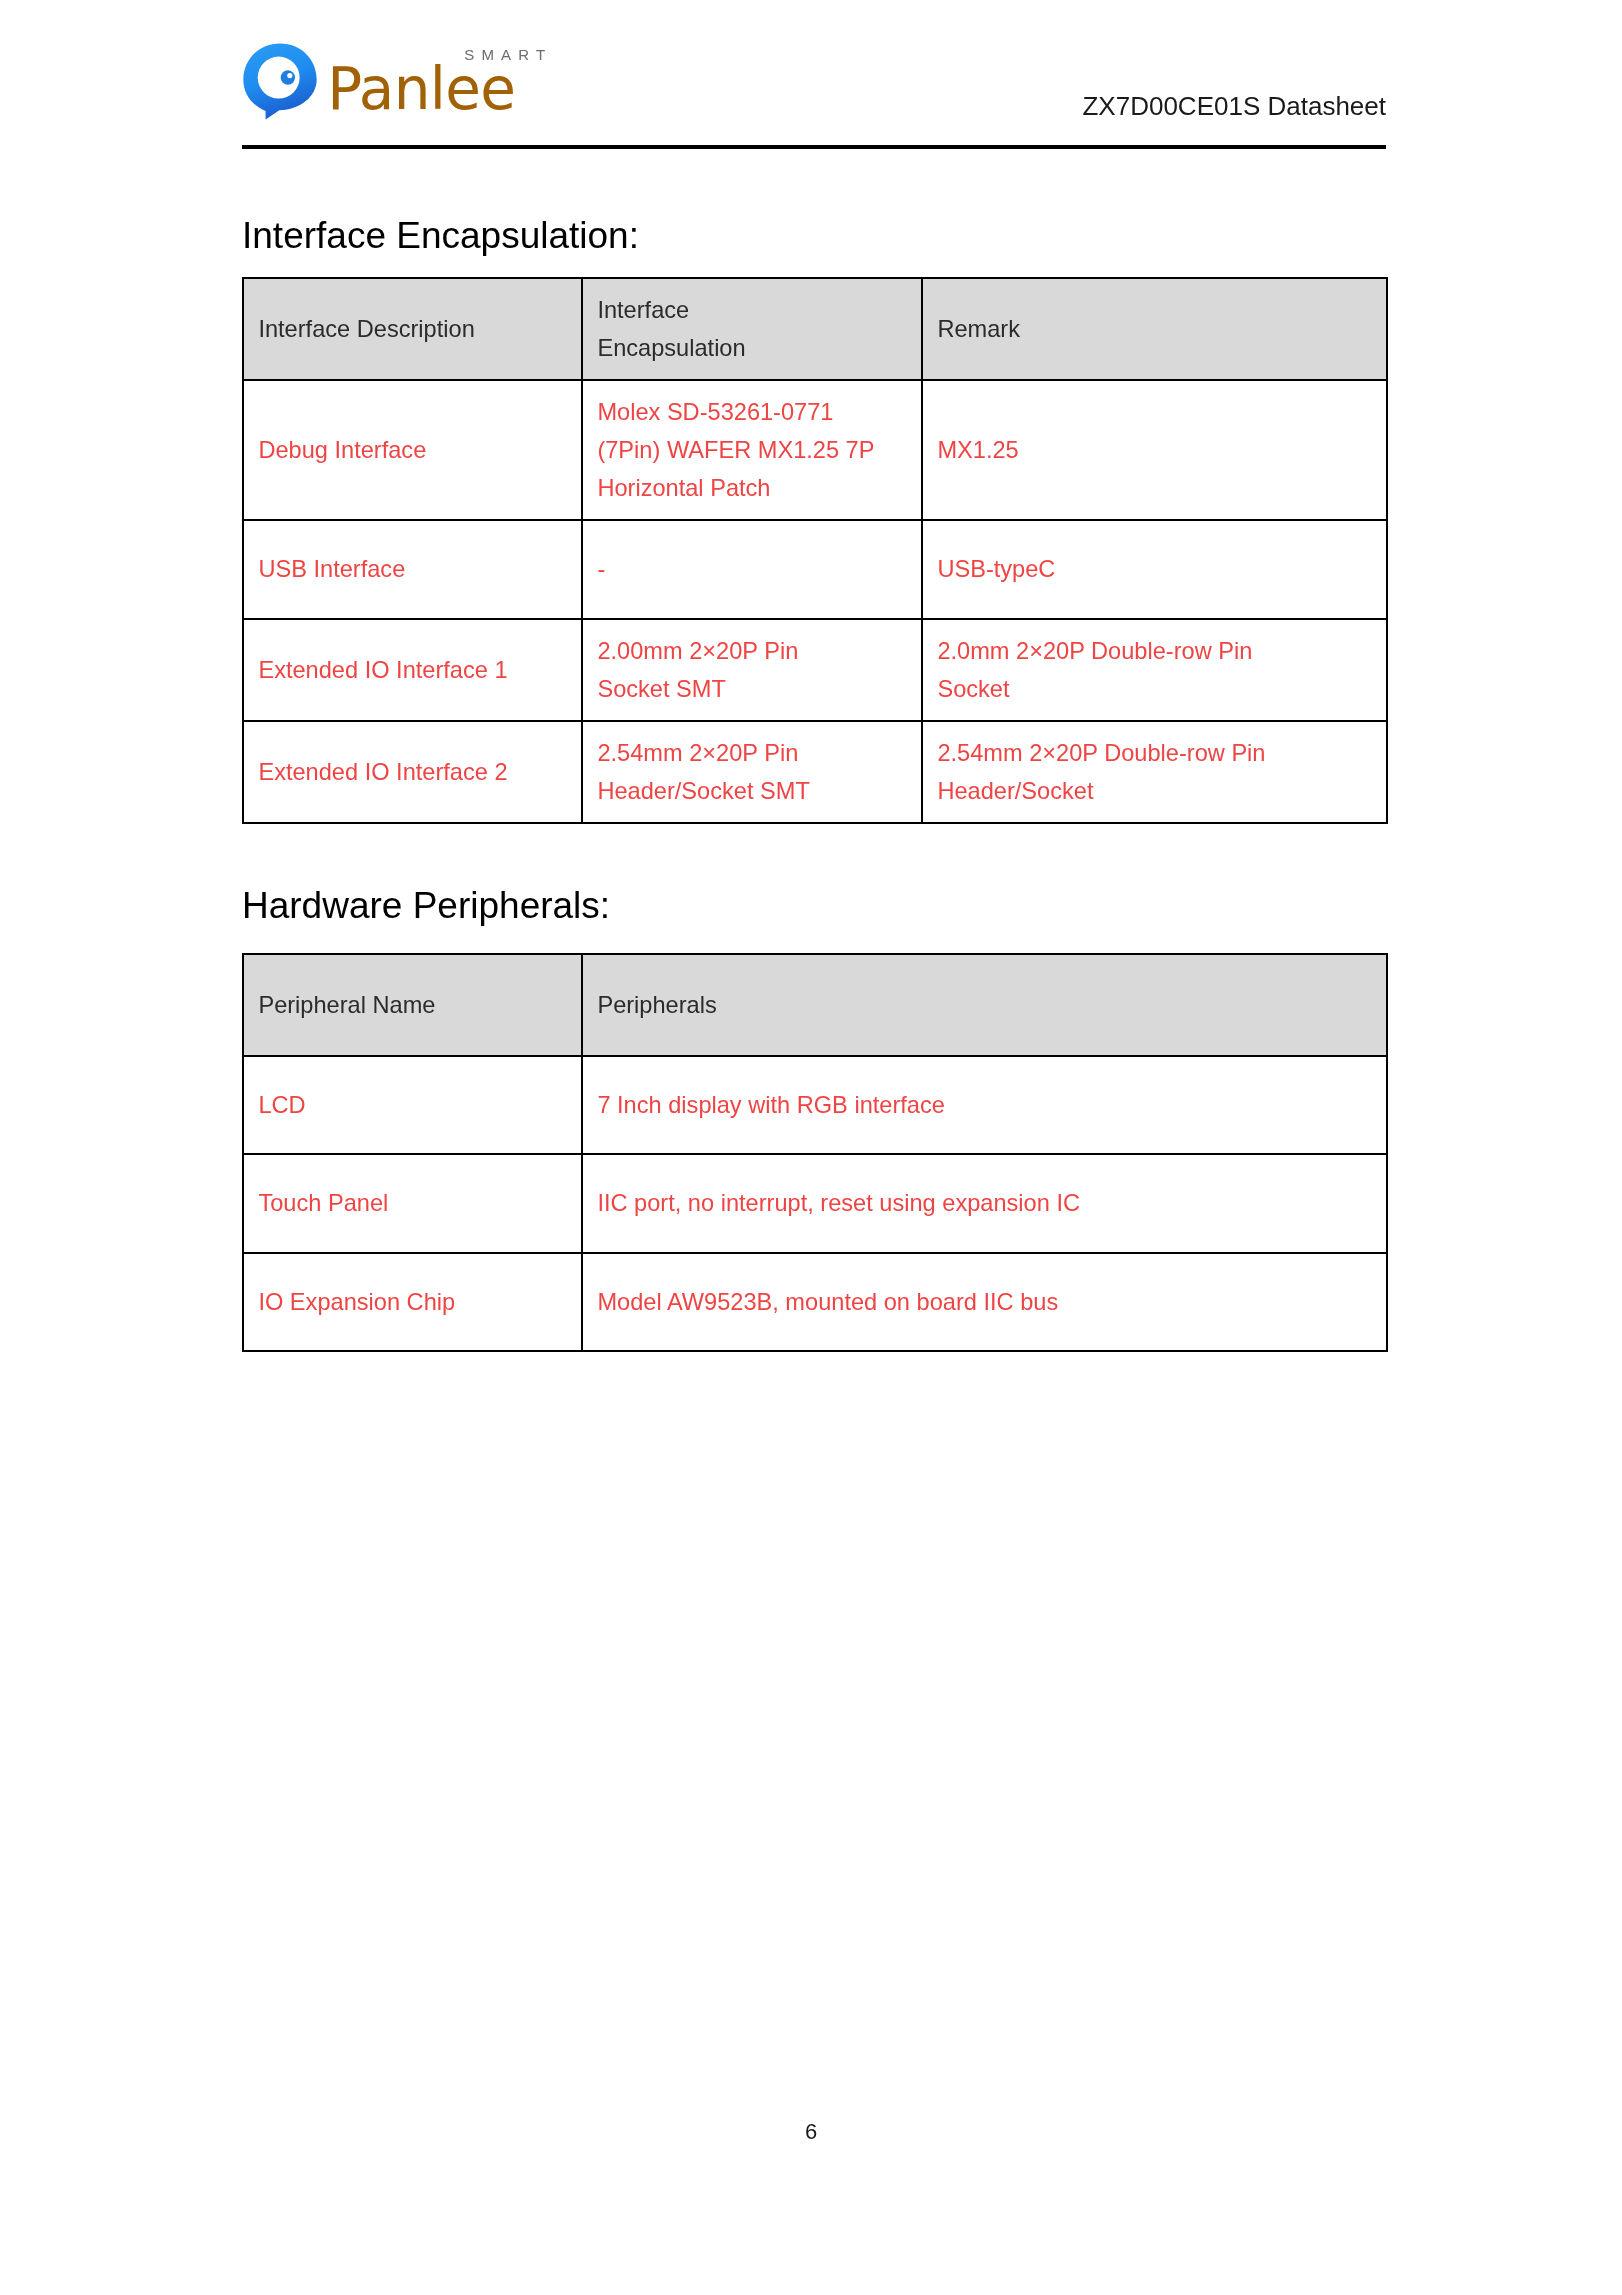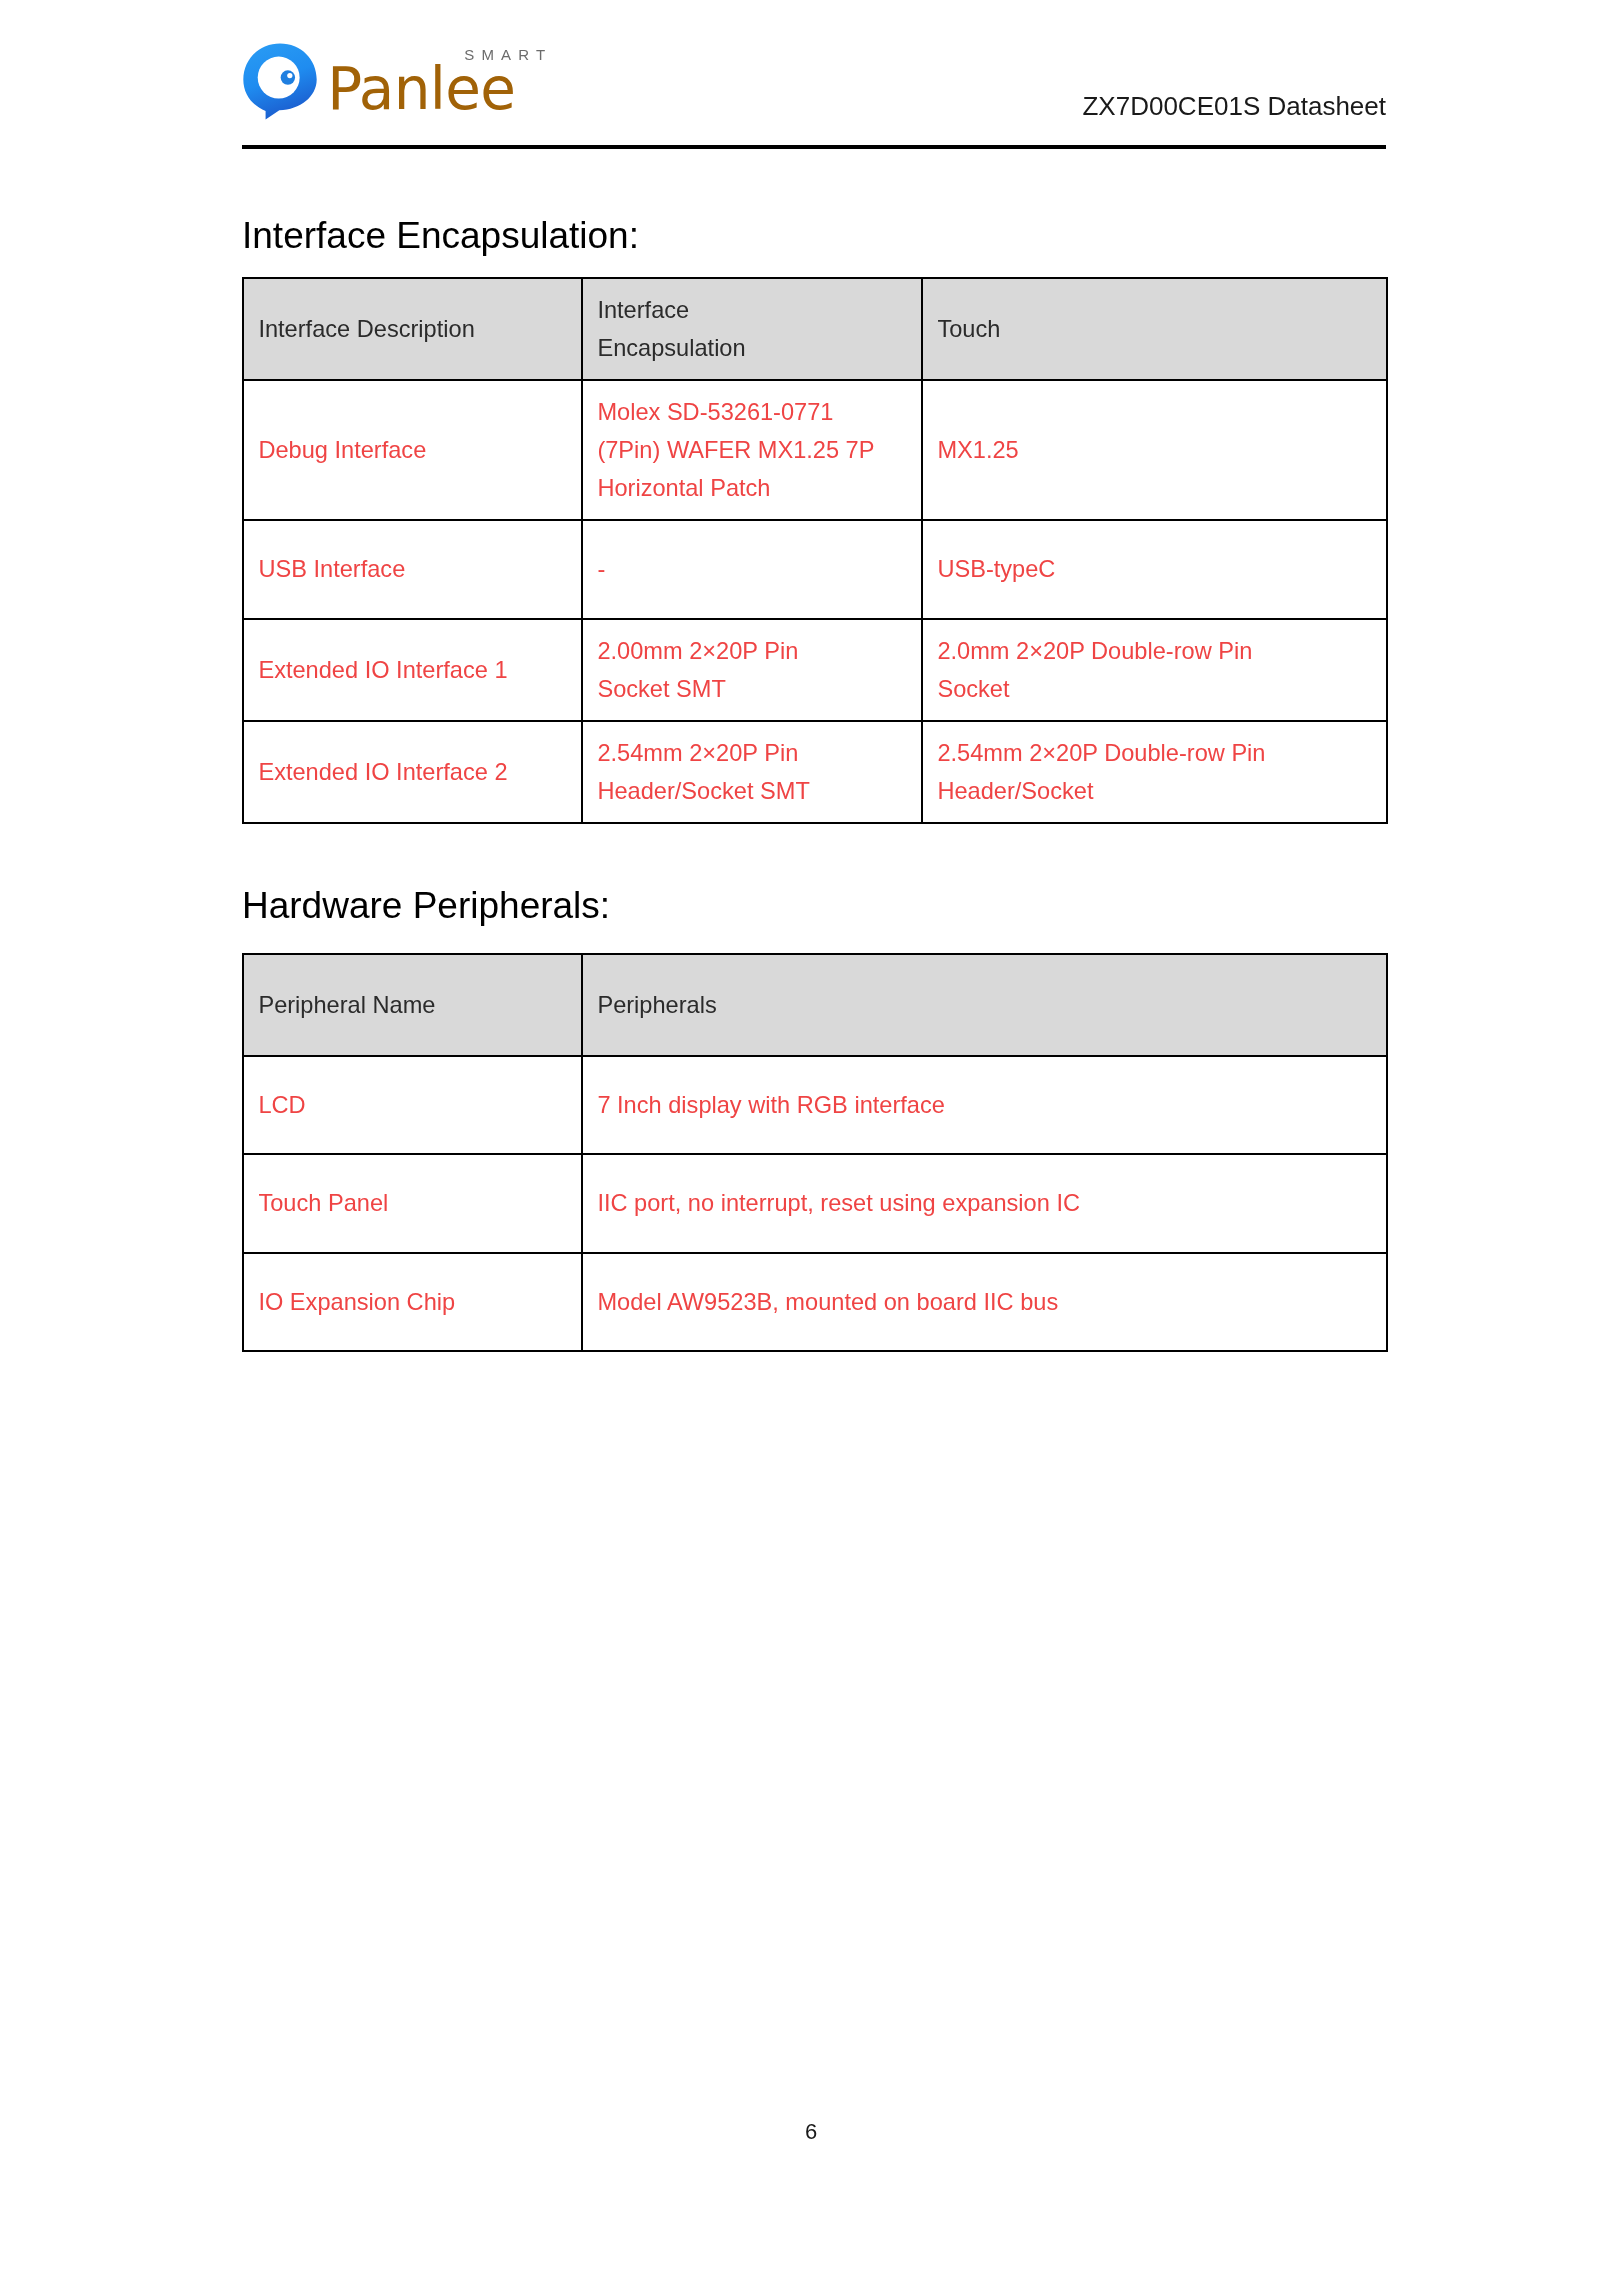--- a/index.html
+++ b/index.html
@@ -200,21 +200,21 @@
     <colgroup>
       <col class="c1">
         <col class="c2">
         <col class="c3">
     </colgroup>
     <thead>
       <tr class="row-head">
         <th>Interface Description</th>
         <th class="th-interface-encapsulation cell-multiline">Interface
 Encapsulation</th>
-        <th>Touch</th>
+        <th>Remark</th>
       </tr>
     </thead>
     <tbody>
       <tr>
         <td>Debug Interface</td>
         <td class="cell-multiline">Molex SD-53261-0771
 (7Pin) WAFER MX1.25 7P
 Horizontal Patch</td>
         <td>MX1.25</td>
       </tr>

